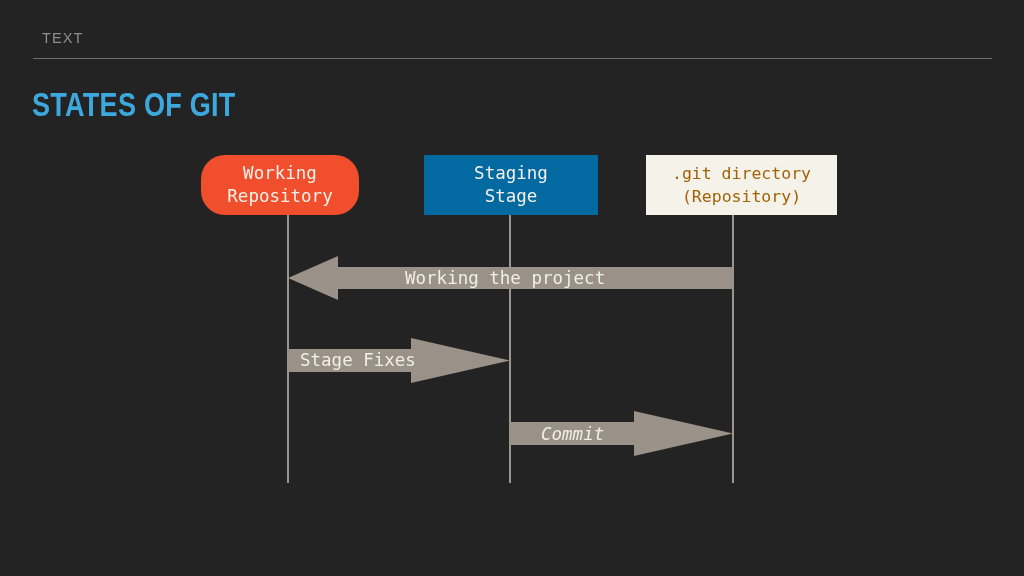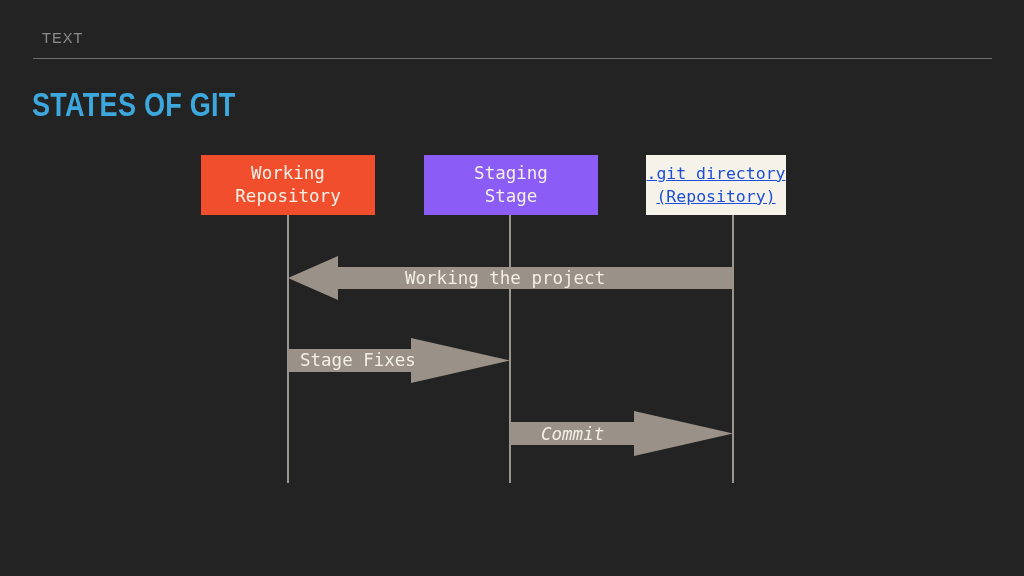--- a/index.html
+++ b/index.html
@@ -71,35 +71,35 @@
     flex-direction: column;
     align-items: center;
     justify-content: center;
     font-family: "DejaVu Sans Mono", "Liberation Mono", monospace;
     font-size: 17.5px;
     line-height: 23px;
     text-align: center;
     white-space: pre;
   }
   .node-working {
-    left: 201px; top: 155px; width: 174px; height: 60px;
+    left: 201px; top: 155px; width: 158px; height: 60px;
     background: #f04e2d;
     color: #f5f1e8;
+    border-radius: 24px;
   }
   .node-staging {
     left: 424px; top: 155px; width: 174px; height: 60px;
-    background: #8b5cf6;
+    background: #0369a1;
     color: #f5f1e8;
   }
   .node-repo {
-    left: 646px; top: 155px; width: 140px; height: 60px;
+    left: 646px; top: 155px; width: 191px; height: 60px;
     background: #f5f2e9;
-    color: #1d4ed8;
+    color: #a16207;
     font-size: 16.5px;
-    text-decoration: underline;
   }
 
   .lifeline {
     position: absolute;
     width: 2px;
     background: #9a968d;
     top: 215px;
     height: 268px;
   }
   .lifeline-wd   { left: 287px; }

